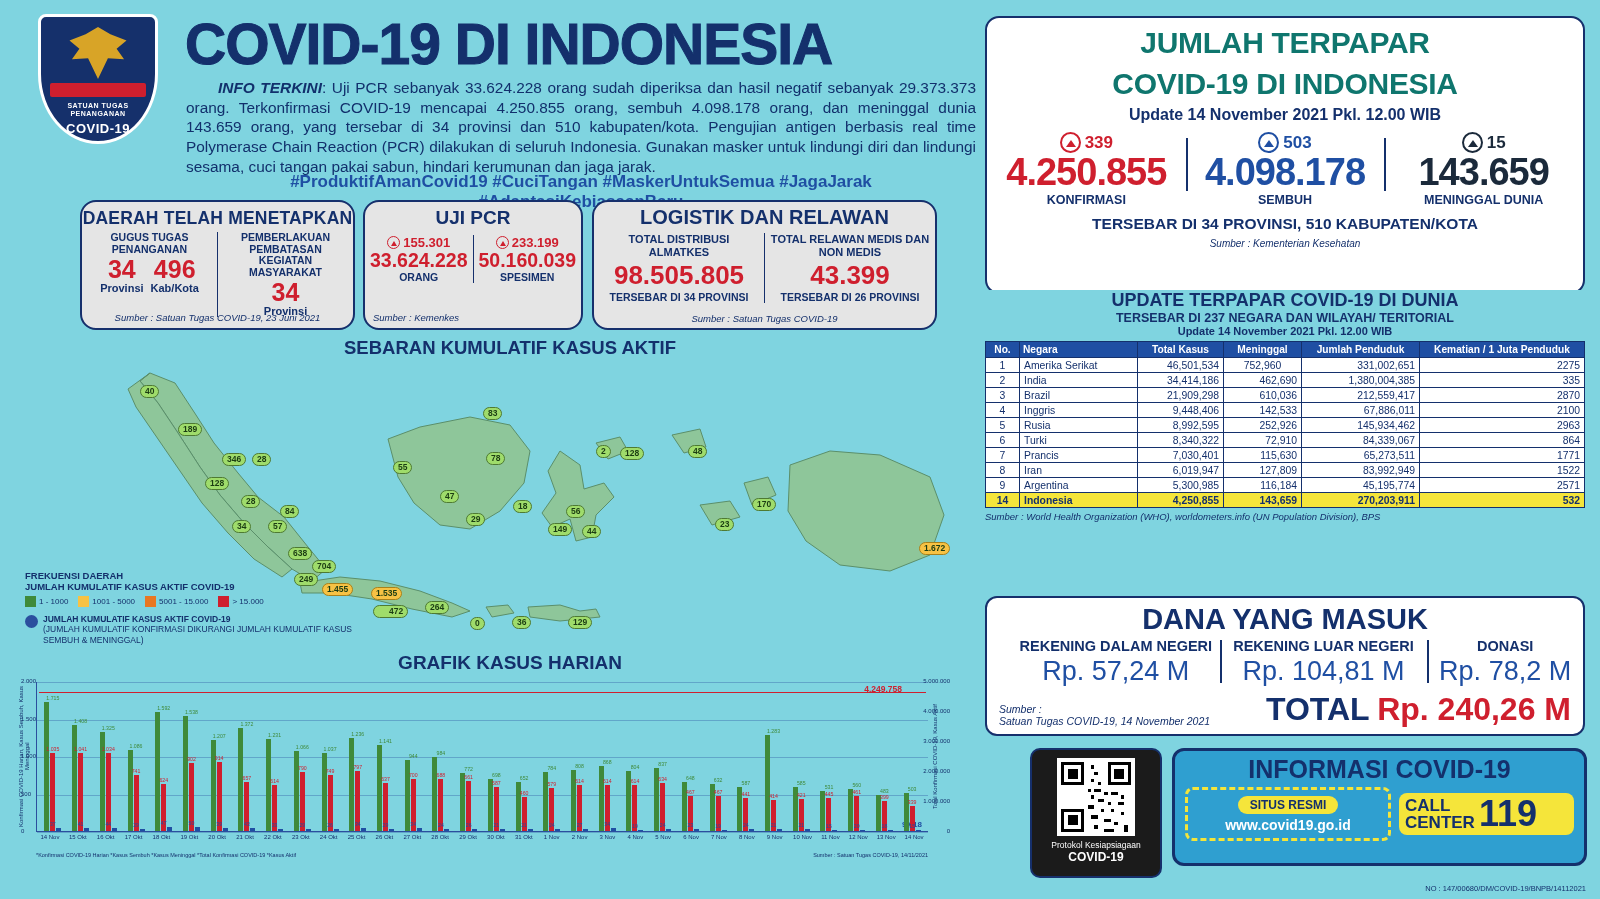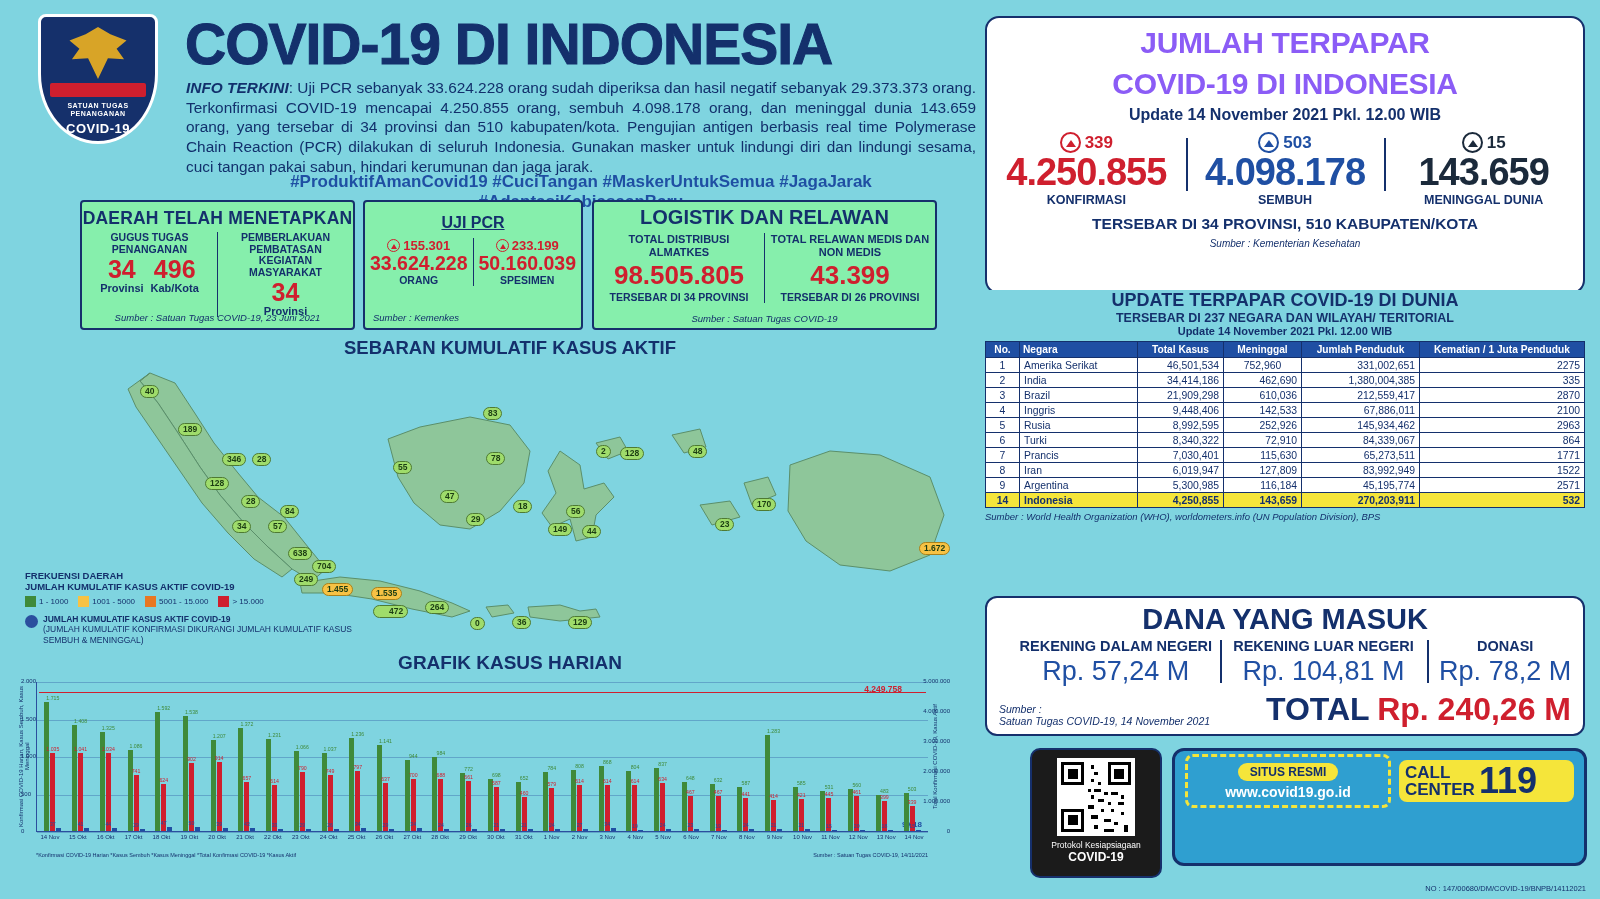--- a/index.html
+++ b/index.html
@@ -40,51 +40,51 @@
     position:absolute; left:185px; top:16px; width:790px;
     font-size:57px; font-weight:bold; color:#14306c;
     letter-spacing:-1px; line-height:1;
     -webkit-text-stroke:1px #14306c;
   }
   .info {
     position:absolute; left:186px; top:78px; width:790px;
     font-size:15.4px; color:#12306c; line-height:1.28; text-align:justify;
   }
   .info b { font-weight:bold; }
-  .info i { font-style:italic; }
+  .info i { font-style:italic;margin-left:32px; }
   .hashtags {
     position:absolute; left:186px; top:172px; width:790px;
     text-align:center; font-size:17px; font-weight:bold; color:#1f4fa3;
   }
 
   
   .card {
-    position:absolute; background:#86efac;
-    border:2px solid #16306c; border-radius:4px;
+    position:absolute; background:#e5e5e5;
+    border:2px solid #16306c; border-radius:16px;
   }
   .card-title {
     text-align:center; font-weight:bold; color:#14306c;
   }
   .src { font-size:9.5px; font-style:italic; color:#14306c; text-align:center; }
 
   
   #daerah { left:80px; top:200px; width:275px; height:130px; }
   #daerah .card-title { font-size:17.5px; margin-top:6px; letter-spacing:.2px;}
   .daerah-cols { display:flex; margin-top:3px; }
   .dcol { flex:1; text-align:center; padding:0 4px; }
   .dcol.sep { border-left:1.5px solid #16306c; }
   .dcap { font-size:10.5px; font-weight:bold; color:#14306c; line-height:1.1; }
   .dvals { display:flex; justify-content:center; gap:7px; margin-top:2px; }
   .dnum { font-size:25px; font-weight:bold; color:#cf1f2e; line-height:1; }
   .dsub { font-size:11px; color:#14306c; font-weight:bold;}
   #daerah .src { position:absolute; bottom:5px; width:100%; }
 
   
   #pcr { left:363px; top:200px; width:220px; height:130px; }
-  #pcr .card-title { font-size:16px; margin-top:12px;text-decoration:underline; }
+  #pcr .card-title { font-size:19px; margin-top:5px; }
   .pcr-cols { display:flex; margin-top:6px; }
   .pcol { flex:1; text-align:center; }
   .pcol.sep { border-left:1.5px solid #16306c; }
   .delta { font-size:13px; font-weight:bold; color:#cf1f2e; display:flex; align-items:center; justify-content:center; gap:3px;}
   .arrow-up {
     display:inline-block; width:13px; height:13px; border-radius:50%;
     border:1.6px solid #cf1f2e; position:relative;
   }
   .arrow-up::after{
     content:""; position:absolute; left:3px; top:4px;
@@ -151,21 +151,21 @@
   .blab { position:absolute; font-size:5.2px; color:#222; white-space:nowrap; }
   .xlabs { position:absolute; left:18px; right:20px; top:158px; display:flex; }
   .xl { flex:1; text-align:center; font-size:6px; color:#14306c; }
   .redline { position:absolute; left:2px; right:2px; border-top:1px solid #cf1f2e; }
   .redlab { position:absolute; right:26px; font-size:8.5px; color:#cf1f2e; font-weight:bold;}
   .bluelab { position:absolute; font-size:8px; color:#1f4fa3; font-weight:bold;}
   .chart-foot { position:absolute; left:18px; right:20px; top:176px; font-size:5.5px; color:#14306c; display:flex; justify-content:space-between;}
 
   
   #terpapar { left:985px; top:16px; width:600px; height:278px; background:#fff; border-radius:14px;}
-  .tp-title { text-align:center; font-size:30px; font-weight:bold; color:#8b5cf6; line-height:1.02; margin-top:10px; letter-spacing:-.3px;}
+  .tp-title { text-align:center; font-size:30px; font-weight:bold; color:#0f766e; line-height:1.02; margin-top:10px; letter-spacing:-.3px;}
   .tp-upd { text-align:center; font-size:16px; font-weight:bold; color:#14306c; margin-top:7px;}
   .tp-cols { display:flex; margin-top:8px; }
   .tpc { flex:1; text-align:center; position:relative; }
   .tpc.sep::before { content:""; position:absolute; left:0; top:6px; bottom:16px; width:2px; background:#14306c;}
   .tp-delta { font-size:17px; font-weight:bold; display:flex; align-items:center; justify-content:center; gap:4px;}
   .circ { width:21px; height:21px; border-radius:50%; border:2.2px solid currentColor; position:relative; display:inline-block;}
   .circ::after{ content:""; position:absolute; left:4px; top:6px; border-left:5px solid transparent; border-right:5px solid transparent; border-bottom:7px solid currentColor;}
   .tp-num { font-size:38px; font-weight:bold; line-height:1; letter-spacing:-1px;}
   .tp-lab { font-size:12.5px; font-weight:bold; color:#14306c; margin-top:2px;}
   .tp-red{color:#cf1f2e;} .tp-blue{color:#1f4fa3;} .tp-dark{color:#1b2a3b;}
@@ -925,20 +925,21 @@
             <rect x="13" y="20" width="3" height="1"></rect>
           <rect x="19" y="19" width="1" height="2"></rect>
         </g>
       </svg>
     </div>
     <div class="qr-t1">Protokol Kesiapsiagaan</div>
     <div class="qr-t2">COVID-19</div>
   </div>
 
   <div class="card" id="info">
+    <div class="if-title">INFORMASI COVID-19</div>
     <div class="if-row">
       <div class="if-left">
         <span class="if-btn">SITUS RESMI</span>
         <div class="if-url">www.covid19.go.id</div>
       </div>
       <div class="if-right">
         <div>
           <div class="cc">CALL</div>
           <div class="cc">CENTER</div>
         </div>

